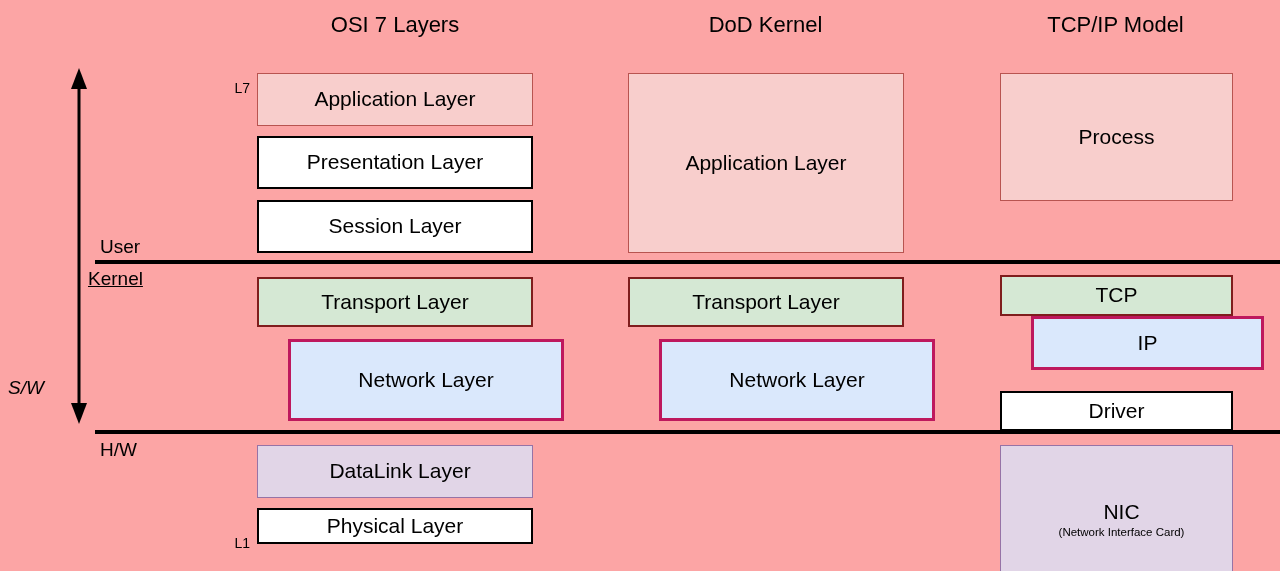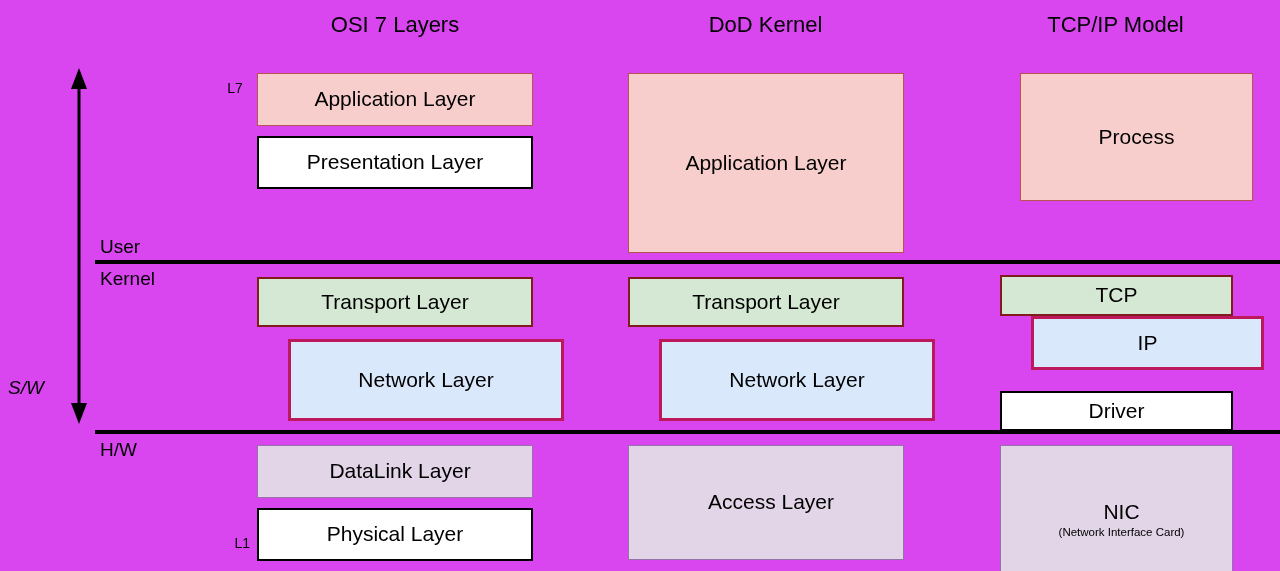--- a/index.html
+++ b/index.html
@@ -1,20 +1,20 @@
 <!DOCTYPE html>
 <html><head>
 <meta charset="utf-8">
 <style>
   html, body { margin: 0; padding: 0; background: #ffffff; }
   #canvas {
     position: relative;
     width: 1280px;
     height: 571px;
-    background: #d946ef;
+    background: #fca5a5;
     font-family: "Liberation Sans", sans-serif;
     color: #000000;
     overflow: hidden;
   }
   .col-header {
     position: absolute;
     top: 12px;
     font-size: 22px;
     text-align: center;
     white-space: nowrap;
@@ -70,59 +70,59 @@
   <svg class="arrow-svg" width="24" height="356" viewBox="0 0 24 356">
     <line x1="12" y1="16" x2="12" y2="340" stroke="#000000" stroke-width="3"></line>
     <polygon points="12,0 4,21 20,21" fill="#000000"></polygon>
     <polygon points="12,356 4,335 20,335" fill="#000000"></polygon>
   </svg>
 
   <div class="hline" style="top:260px;"></div>
   <div class="hline" style="top:430px;"></div>
 
   <div class="side-label" style="left:100px; top:236px;">User</div>
-  <div class="side-label" style="left:100px; top:268px;">Kernel</div>
+  <div class="side-label" style="left:88px; top:268px;text-decoration:underline;">Kernel</div>
   <div class="side-label" style="left:8px;  top:377px;font-style:italic;">S/W</div>
   <div class="side-label" style="left:100px; top:439px;">H/W</div>
-  <div class="tiny-label" style="left:220px; top:80px;text-align:center;">L7</div>
+  <div class="tiny-label" style="left:220px; top:80px;">L7</div>
   <div class="tiny-label" style="left:220px; top:535px;">L1</div>
 
   <div class="box red" style="left:257px; top:73px;  width:276px; height:53px;">
       <span>Application Layer</span>
     </div>
   <div class="box white" style="left:257px; top:136px; width:276px; height:53px;">
       <span>Presentation Layer</span>
+    </div>
+  <div class="box white" style="left:257px; top:200px; width:276px; height:53px;">
+      <span>Session Layer</span>
     </div>
   <div class="box green" style="left:257px; top:277px; width:276px; height:50px;">
       <span>Transport Layer</span>
     </div>
   <div class="box blue" style="left:257px; top:339px; width:276px; height:82px;">
       <span>Network Layer</span>
     </div>
   <div class="box purple" style="left:257px; top:445px; width:276px; height:53px;">
       <span>DataLink Layer</span>
     </div>
-  <div class="box white" style="left:257px; top:508px; width:276px; height:53px;">
+  <div class="box white" style="left:257px; top:508px; width:276px; height:36px;">
       <span>Physical Layer</span>
     </div>
 
   <div class="box red" style="left:628px; top:73px;  width:276px; height:180px;">
       <span>Application Layer</span>
     </div>
   <div class="box green" style="left:628px; top:277px; width:276px; height:50px;">
       <span>Transport Layer</span>
     </div>
   <div class="box blue" style="left:628px; top:339px; width:276px; height:82px;">
       <span>Network Layer</span>
     </div>
-  <div class="box purple" style="left:628px; top:445px; width:276px; height:115px;">
-      <span>Access Layer</span>
-    </div>
 
-  <div class="box red" style="left:1000px; top:73px;  width:233px; height:128px;margin-left:20px;">
+  <div class="box red" style="left:1000px; top:73px;  width:233px; height:128px;">
       <span>Process</span>
     </div>
   <div class="box green" style="left:1000px; top:275px; width:233px; height:41px;">
       <span>TCP</span>
     </div>
   <div class="box blue" style="left:1000px; top:316px; width:233px; height:54px;">
       <span>IP</span>
     </div>
   <div class="box white" style="left:1000px; top:391px; width:233px; height:40px;">
       <span>Driver</span>

